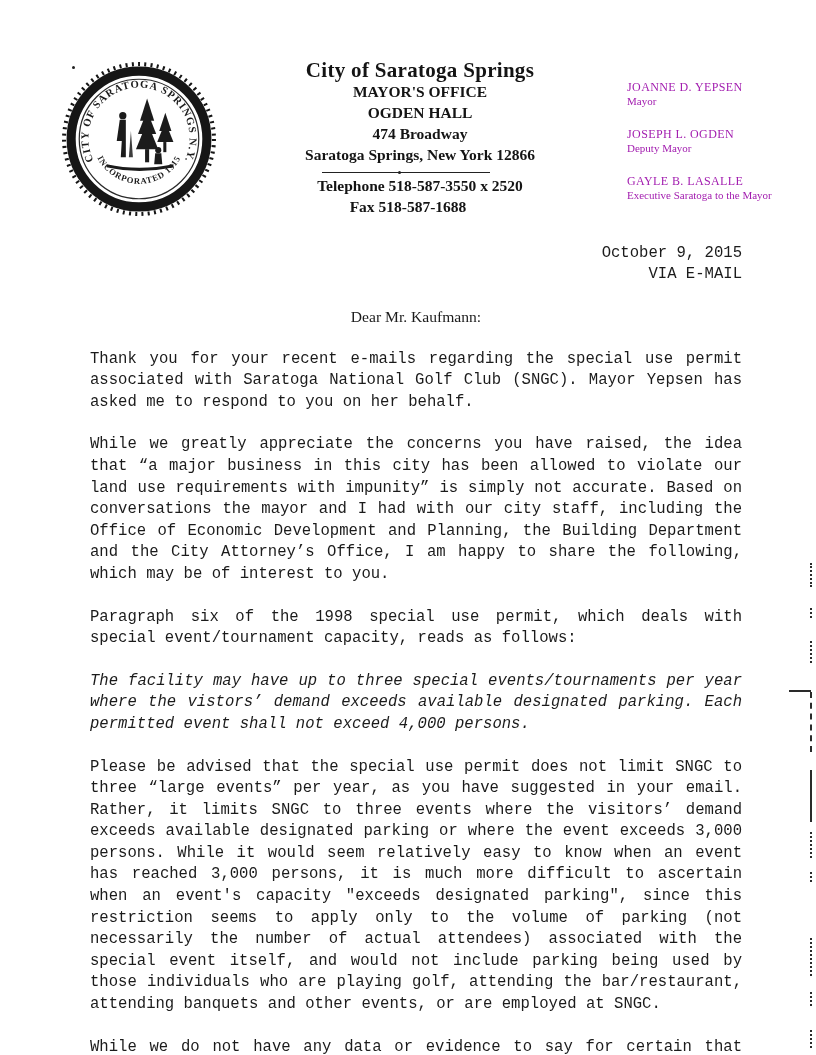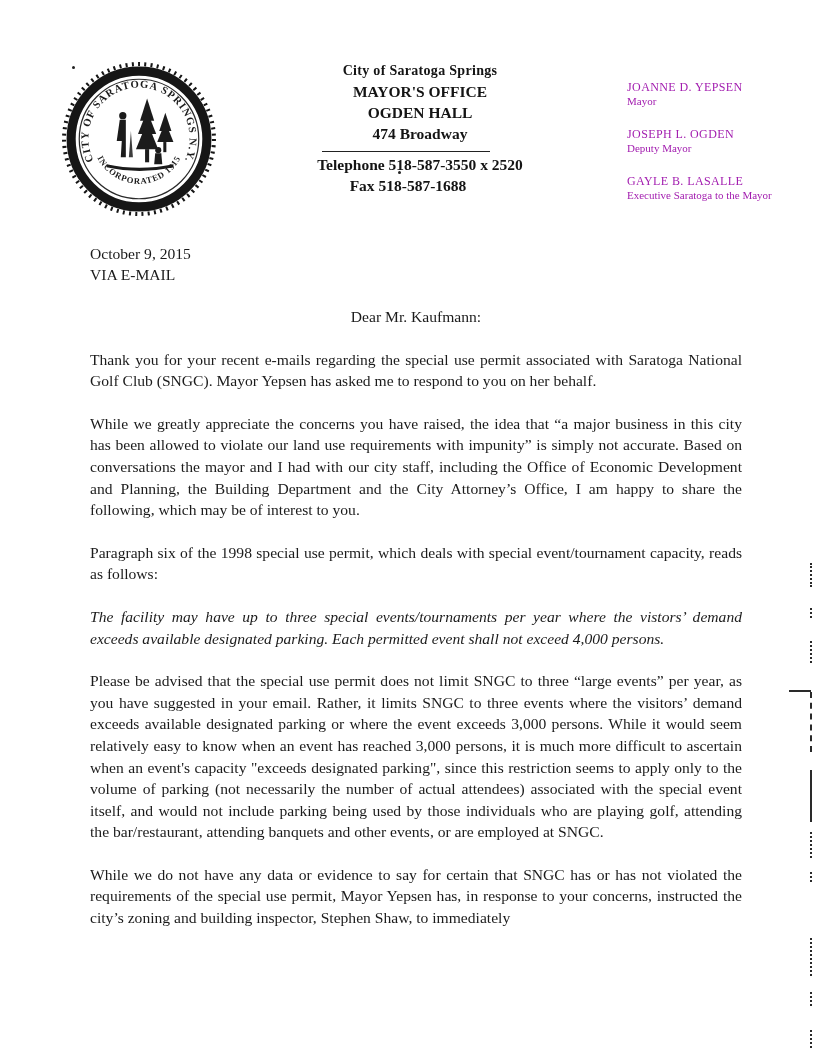--- a/index.html
+++ b/index.html
@@ -4,38 +4,38 @@
 <style>
   html,body{margin:0;padding:0;background:#e8e8e8;}
   .page{
     position:relative;width:816px;height:1055px;background:#ffffff;
     font-family:"Liberation Serif","DejaVu Serif",serif;color:#1e1e1e;
     overflow:hidden;margin:0 auto;
   }
   
   .seal{position:absolute;left:60px;top:60px;width:158px;height:158px;}
   .org{position:absolute;left:252px;top:60px;width:336px;text-align:center;font-weight:bold;color:#141414;}
-  .org-name{font-size:14px;line-height:21px;letter-spacing:.3px;}
+  .org-name{font-size:21px;line-height:21px;letter-spacing:.3px;}
   .org-line{font-size:15.5px;line-height:21px;}
   .org-rule{width:168px;height:0;border-top:1.5px solid #222;margin:7px auto 2px auto;position:relative;left:-14px;}
   .org-phone{font-size:15.5px;line-height:21px;}
   .org-fax{font-size:15.5px;line-height:21px;position:relative;left:-12px;}
   .officials{position:absolute;left:583px;top:80px;width:200px;color:#a21caf;margin-left:44px;}
   .official{margin-bottom:19px;}
   .official-name{font-size:12px;line-height:15px;letter-spacing:.4px;}
   .official-title{font-size:11px;line-height:13px;}
   
   .body{
     position:absolute;left:90px;top:243px;width:652px;
     font-size:15.6px;line-height:21.6px;text-align:justify;color:#1b1b1b;
   }
-  .dateline,.via{text-align:left;line-height:21px;}
+  .dateline,.via{text-align:right;line-height:21px;font-family:Liberation Mono, monospace;}
   .via{margin-bottom:21px;}
   .salutation{text-align:center;margin-bottom:21px;}
-  .para{margin:0 0 21px 0;}
+  .para{margin:0 0 21px 0;font-family:Liberation Mono, monospace;}
   .quote{font-style:italic;}
   .body p:last-child{margin-bottom:16px;}
   
   .artifact{position:absolute;left:810px;width:0;}
   .a-dot{border-left:2px dotted #2a2a2a;}
   .a-dash{border-left:2px dashed #2a2a2a;}
   .a-solid{border-left:2px solid #2a2a2a;}
   .a-tick{position:absolute;height:0;border-top:2px solid #2a2a2a;}
   .speck{position:absolute;width:3px;height:3px;background:#222;border-radius:50%;}
 </style>
@@ -78,20 +78,21 @@
       <path d="M46 103 Q 78 110 112 103 L112 106 Q 78 113 46 106 Z"></path>
       <path d="M70 70 L68 96 L72 96 Z" opacity=".85"></path>
     </g>
   </svg>
 
   <div class="org">
     <div class="org-name">City of Saratoga Springs</div>
     <div class="org-line">MAYOR'S OFFICE</div>
     <div class="org-line">OGDEN HALL</div>
     <div class="org-line">474 Broadway</div>
+    <div class="org-line">Saratoga Springs, New York 12866</div>
     <div class="org-rule"></div>
     <div class="org-phone">Telephone 518-587-3550 x 2520</div>
     <div class="org-fax">Fax 518-587-1688</div>
   </div>
 
   <div class="officials">
     <div class="official">
       <div class="official-name">JOANNE D. YEPSEN</div>
       <div class="official-title">Mayor</div>
     </div>

